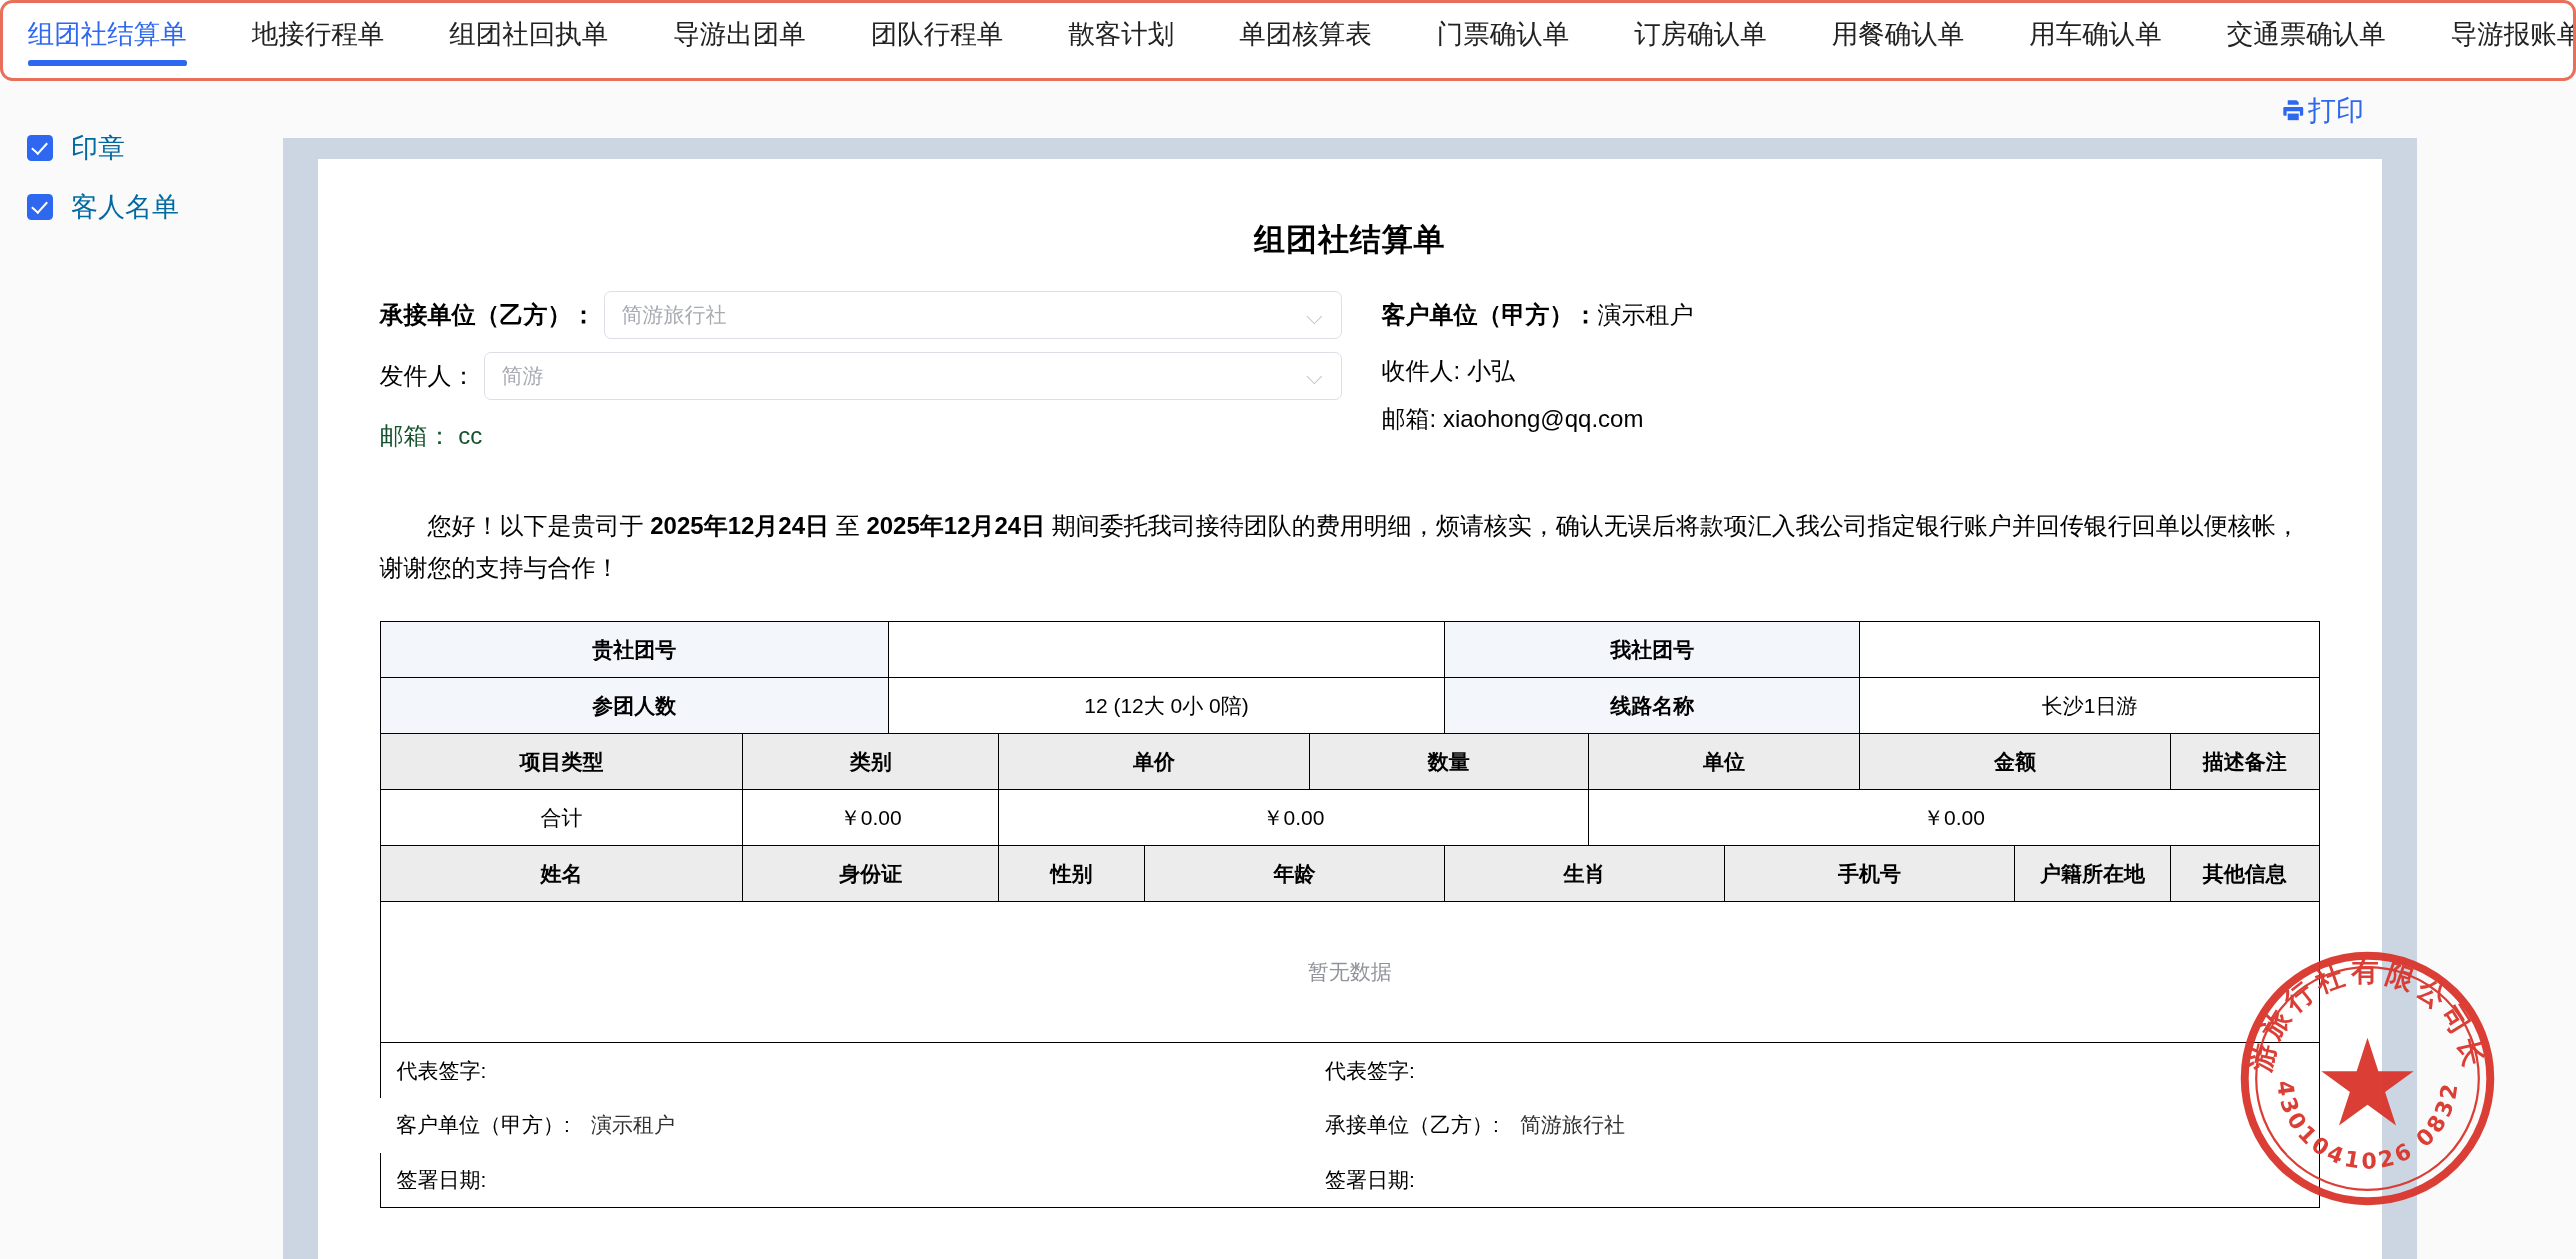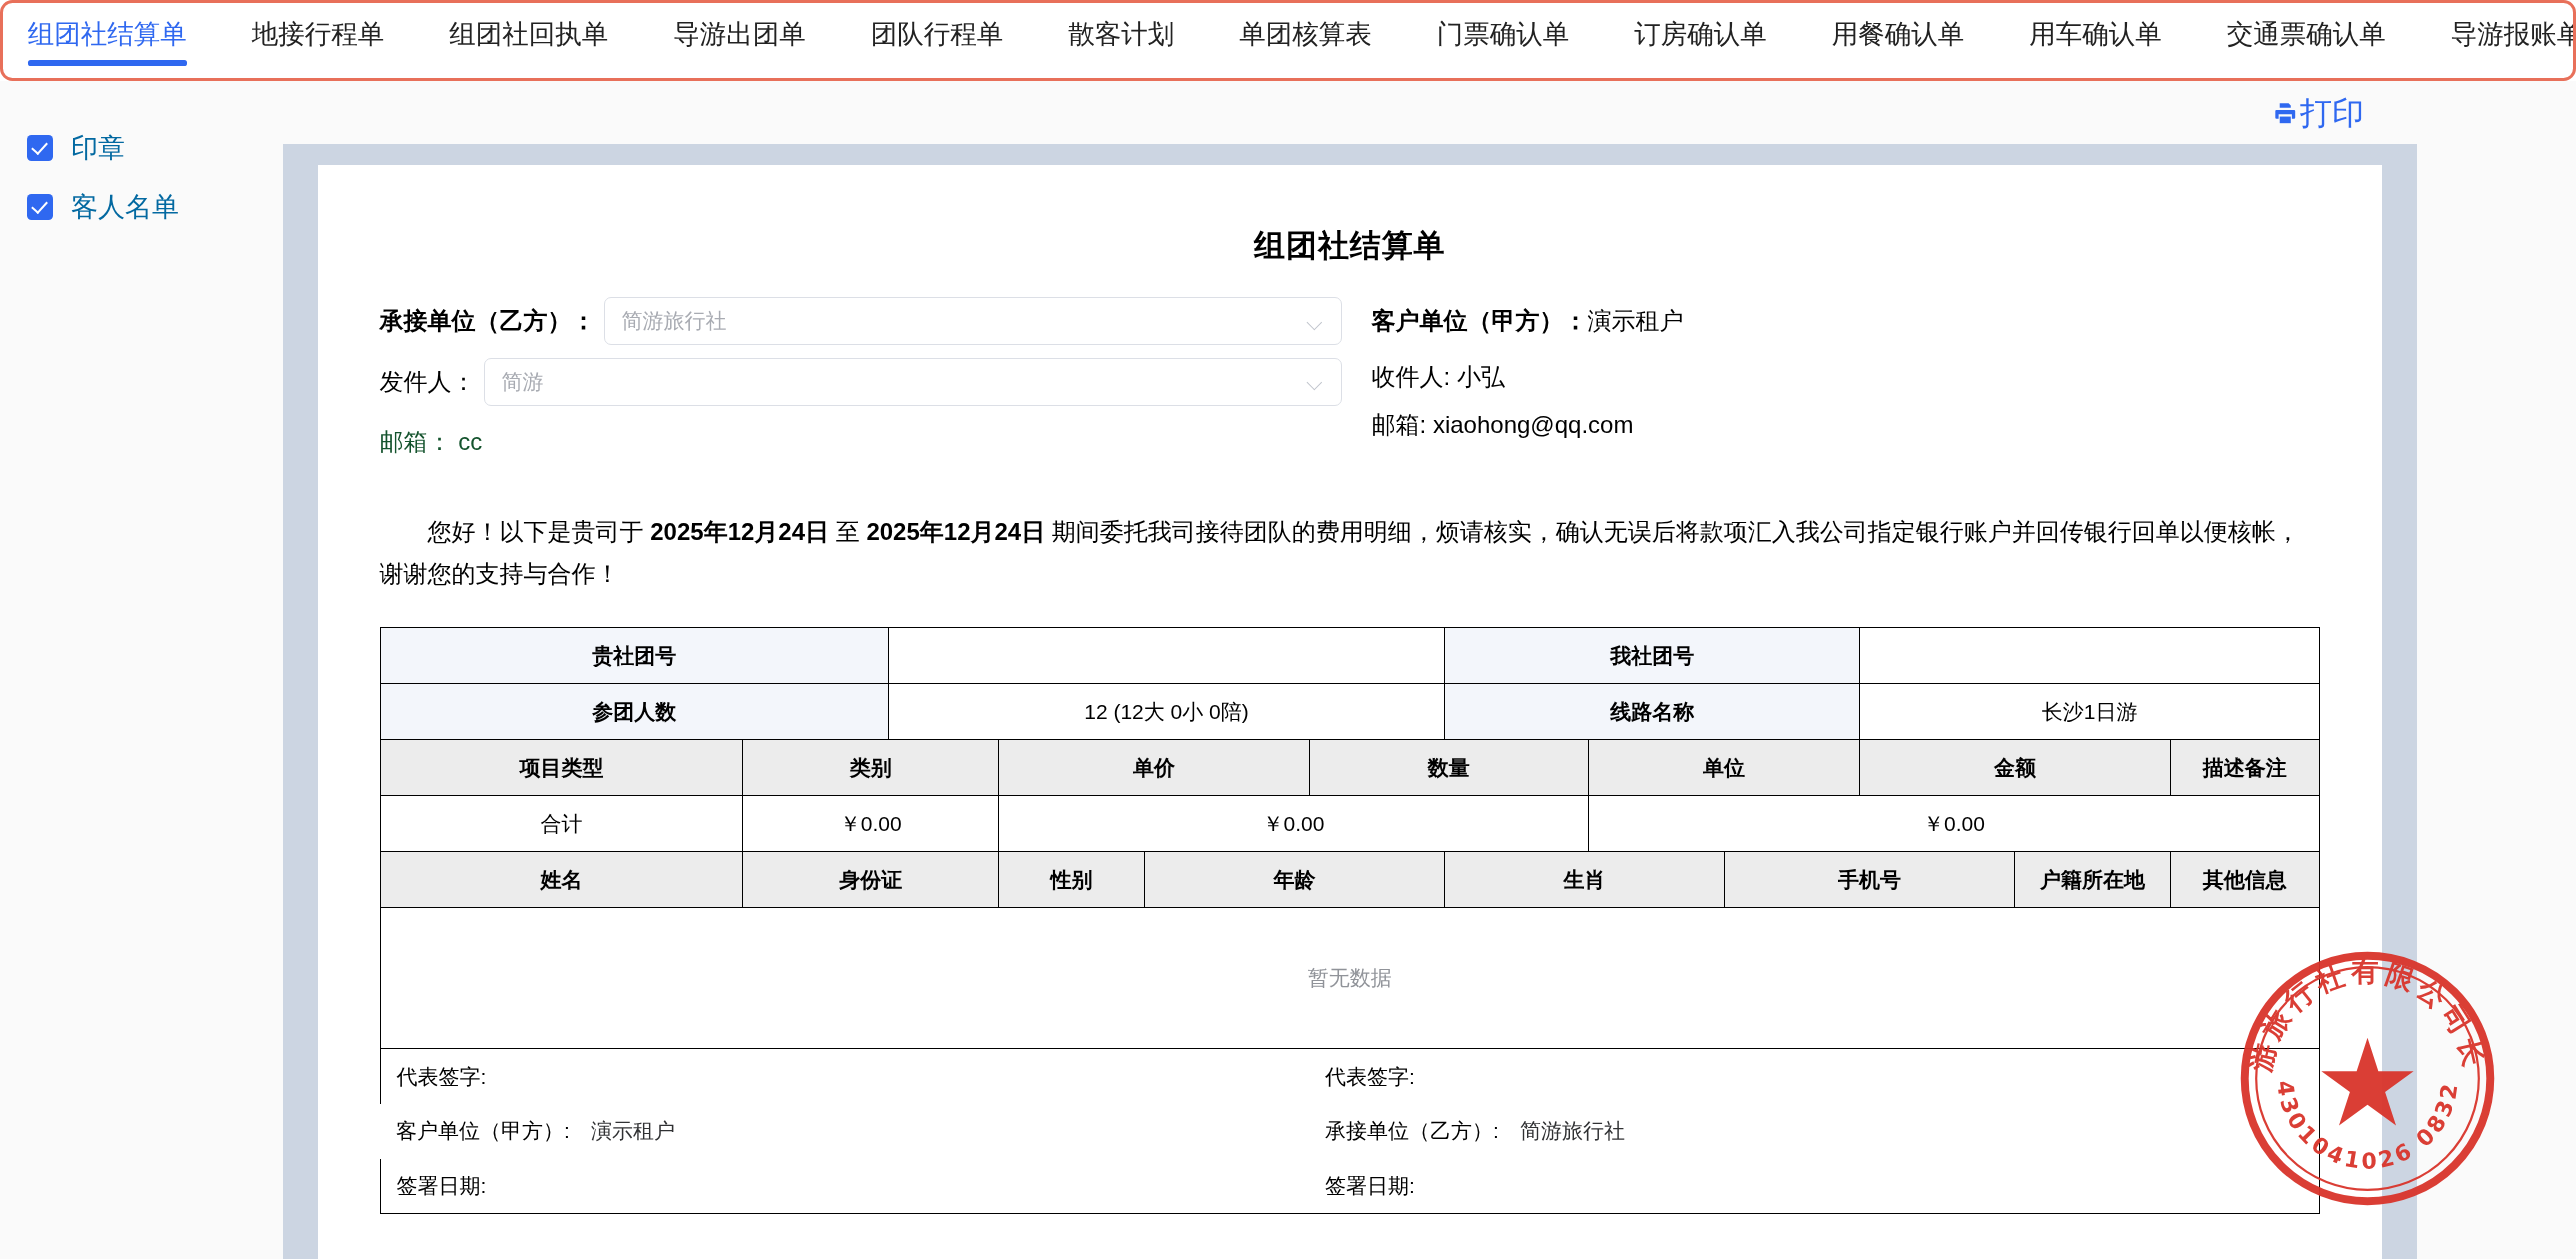--- a/index.html
+++ b/index.html
@@ -102,21 +102,21 @@
   .print-bar {
     display: flex;
     justify-content: flex-end;
     padding: 10.6px 212px 8.8px 0;
   }
   .print-btn {
     display: inline-flex;
     align-items: center;
     gap: 2px;
     color: #2f68f0;
-    font-size: 32px;
+    font-size: 28px;
     cursor: pointer;
     user-select: none;
   }
   .print-btn svg { display: block; }
 
   .paper-outer {
     margin: 0 159px 0 17.6px;
     background: #ccd5e2;
     padding: 21px 0 0 0;
     height: 1138px;
@@ -137,20 +137,21 @@
     margin: 25px 0 30px 0;
     letter-spacing: 0.9px;
   }
 
   
   .form-head {
     display: flex;
     align-items: flex-start;
     padding: 0 16px 0 16px;
     margin-bottom: 10.6px;
+    gap: 10px;
   }
   .fh-left  { flex: 0 0 962px; }
   .fh-right { flex: 1 1 auto; padding-left: 30px; }
 
   .frow {
     display: flex;
     align-items: center;
     margin-bottom: 12.4px;
     min-height: 48px;
   }

